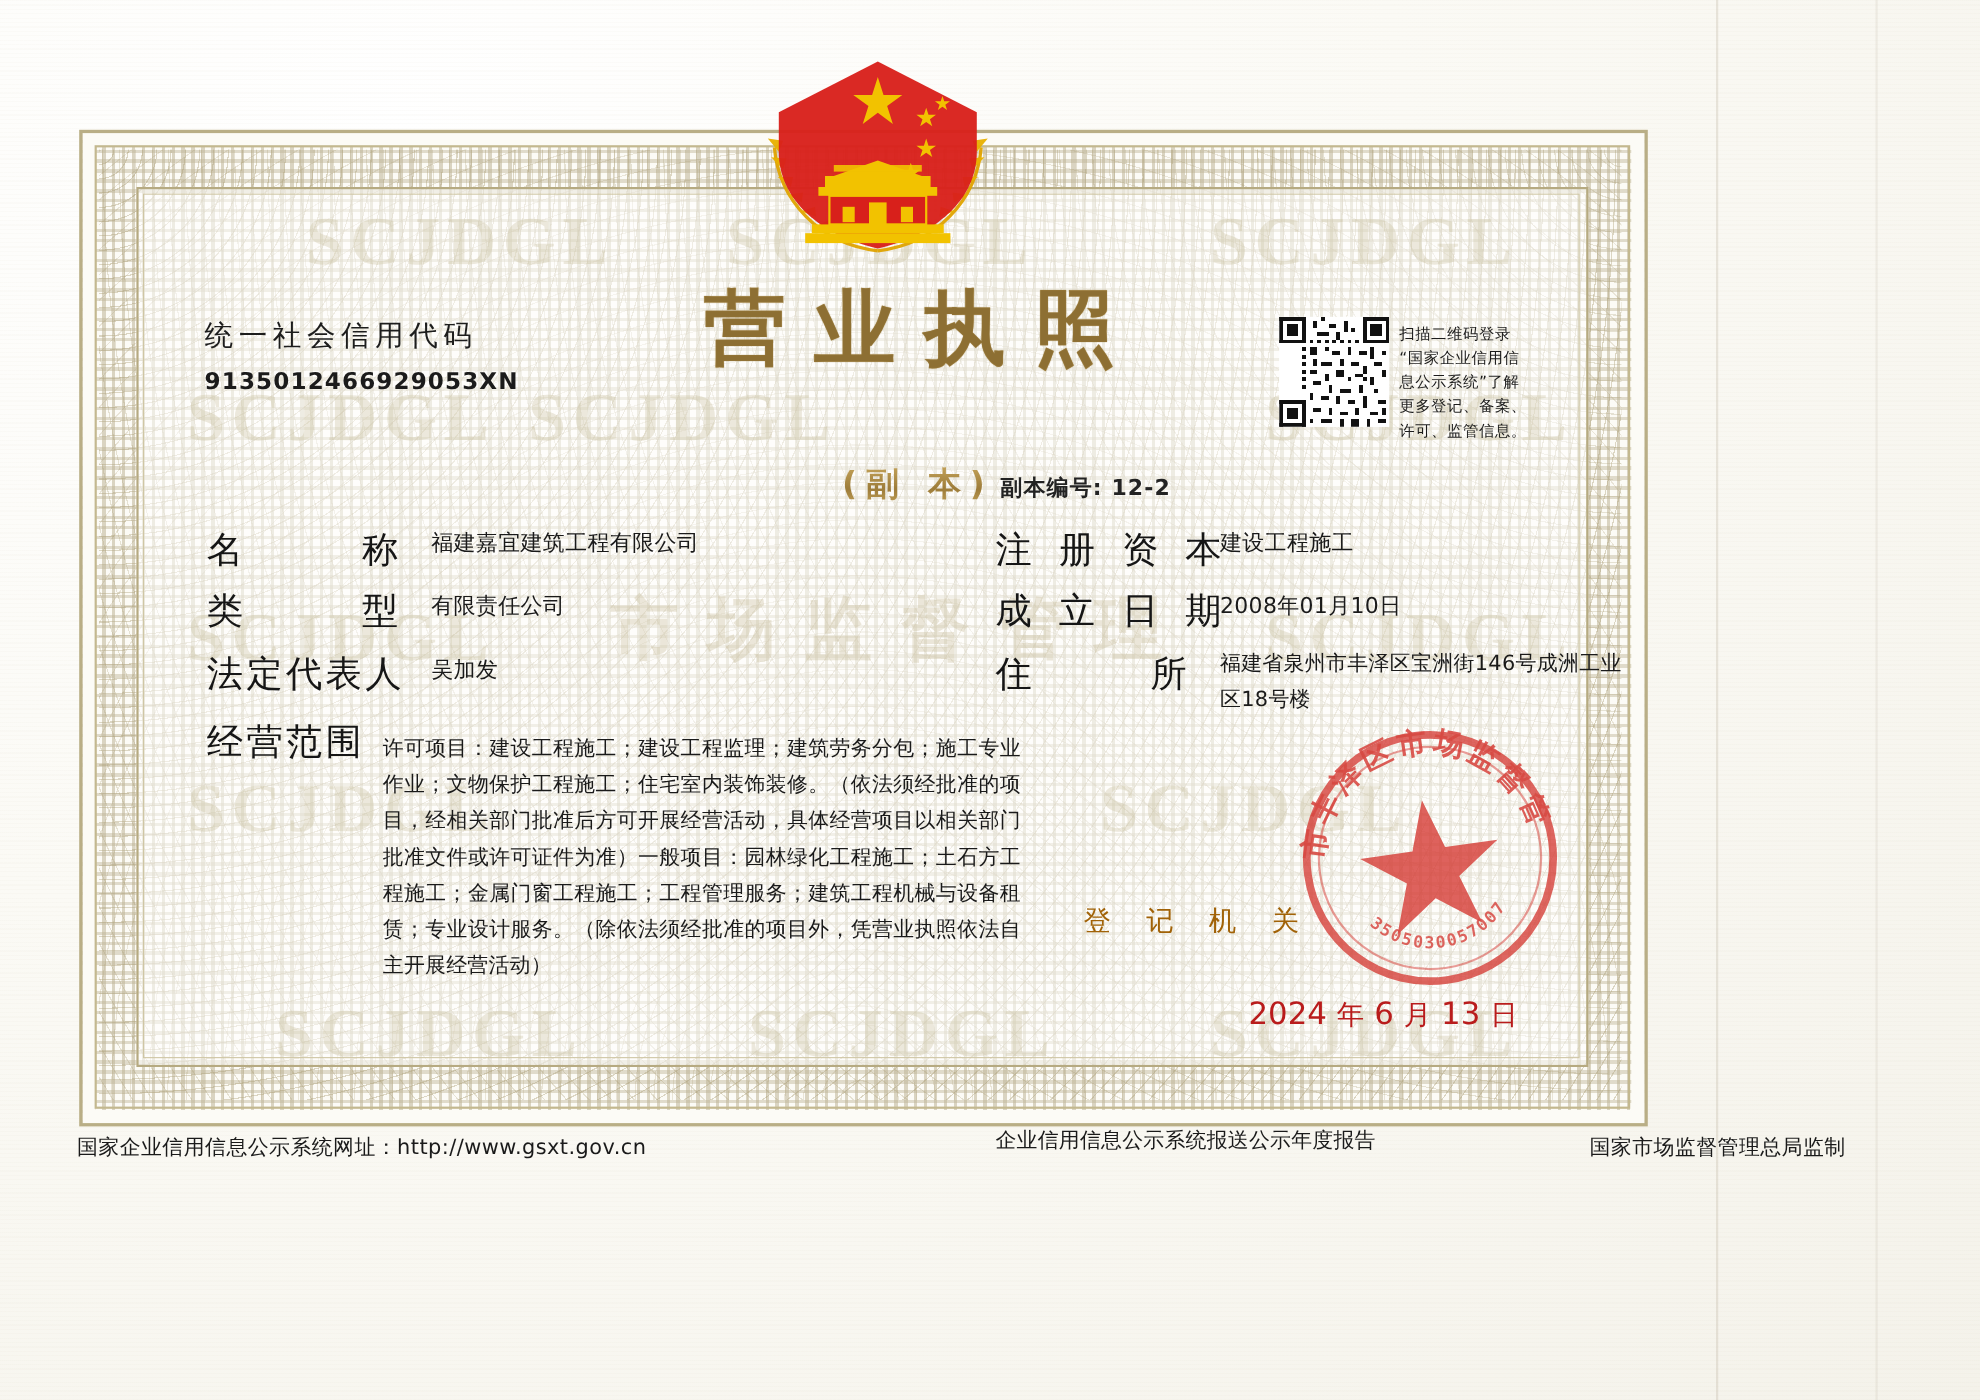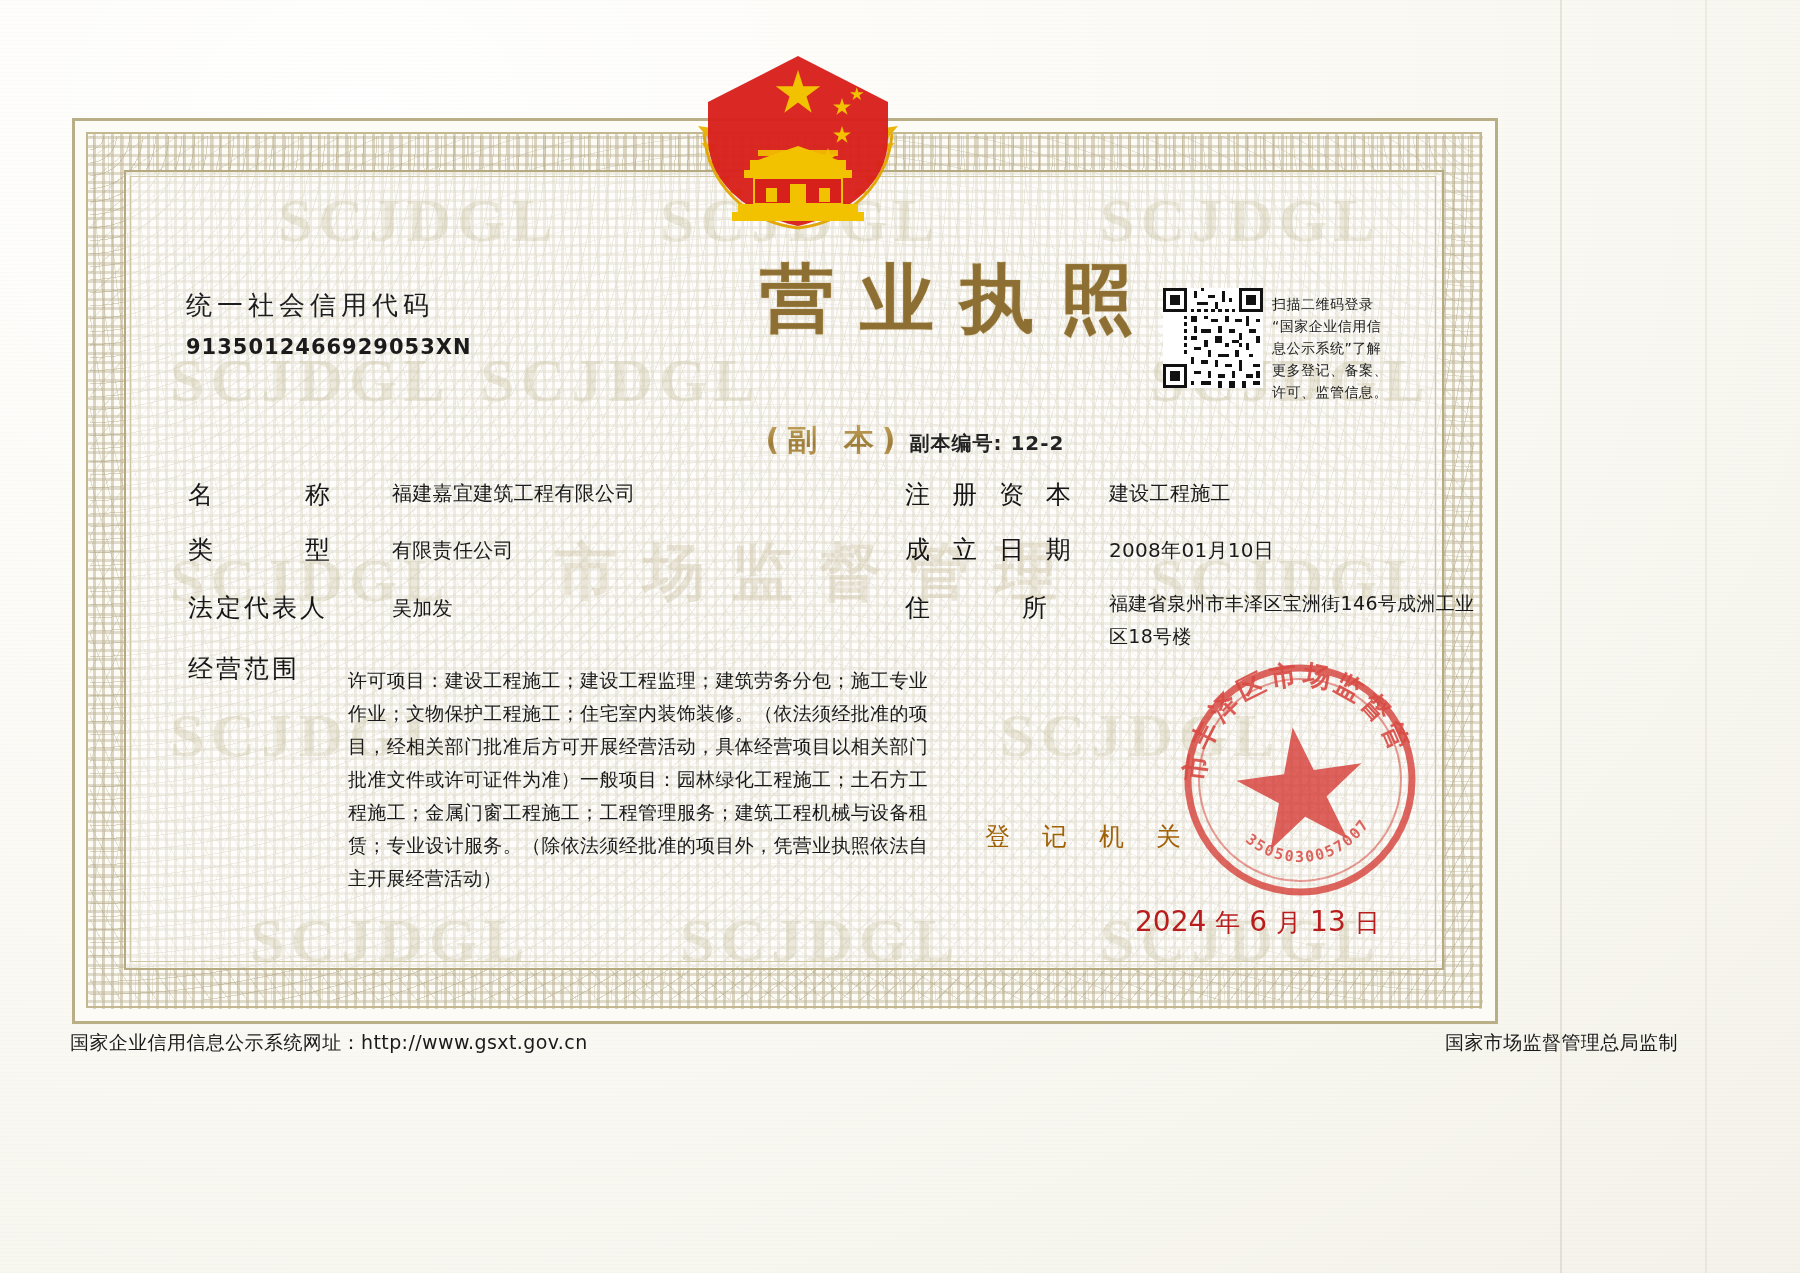--- a/index.html
+++ b/index.html
@@ -65,21 +65,21 @@
   .wm-cn{
     position:absolute;color:rgba(196,185,150,.33);
     font-size:62px;letter-spacing:26px;font-weight:700;pointer-events:none;user-select:none;
   }
 
   
   .emblem{position:absolute;left:690px;top:42px;width:216px;height:190px;}
 
   
   .title{
-    position:absolute;left:640px;top:250px;width:520px;text-align:right;
+    position:absolute;left:640px;top:250px;width:520px;text-align:left;
     font-family:"DejaVu Sans","Liberation Sans",sans-serif;
     font-weight:700;font-size:74px;letter-spacing:26px;
     color:#a8894a;
     text-shadow:0 0 1px #8d6f33;
     background:linear-gradient(180deg,#c9a85e 0%,#a07f3c 55%,#caa95f 100%);
     -webkit-background-clip:text;background-clip:text;color:transparent;
   }
   .subtitle{
     position:absolute;left:700px;top:420px;width:430px;
     display:flex;align-items:baseline;justify-content:center;gap:6px;
@@ -94,21 +94,21 @@
   
   .code-label{position:absolute;left:186px;top:288px;font-size:26px;letter-spacing:5px;color:#1d1d1d;font-weight:500;}
   .code-value{position:absolute;left:186px;top:335px;font-size:21px;letter-spacing:1px;color:#1b1b1b;font-weight:700;}
 
   
   .qr-box{position:absolute;left:1163px;top:288px;width:100px;height:100px;background:#fff;}
   .qr-note{position:absolute;left:1272px;top:293px;width:120px;font-size:14px;line-height:22px;color:#1c1c1c;letter-spacing:.5px;}
 
   
   .f-label{
-    position:absolute;font-size:25px;color:#161616;letter-spacing:1px;font-weight:500;
+    position:absolute;font-size:33px;color:#161616;letter-spacing:1px;font-weight:500;
     white-space:nowrap;
   }
   .f-label.sp4{letter-spacing:0;}
   .f-value{
     position:absolute;font-size:19px;color:#1a1a1a;line-height:33px;letter-spacing:.3px;margin-left:44px;
   }
   .f-value.big{font-size:20px;}
 
   .scope-text{
     position:absolute;left:348px;top:654px;width:580px;
@@ -359,14 +359,15 @@
   <span class="num">2024</span>
   <span>年</span>
   <span class="num">6</span>
   <span>月</span>
   <span class="num">13</span>
   <span>日</span>
 </div>
 
 <div class="footer-left">国家企业信用信息公示系统网址：http://www.gsxt.gov.cn</div>
 <div class="footer-center">
+  <div>企业信用信息公示系统报送公示年度报告</div>
 </div>
 <div class="footer-right">国家市场监督管理总局监制</div>
 
 </body></html>

